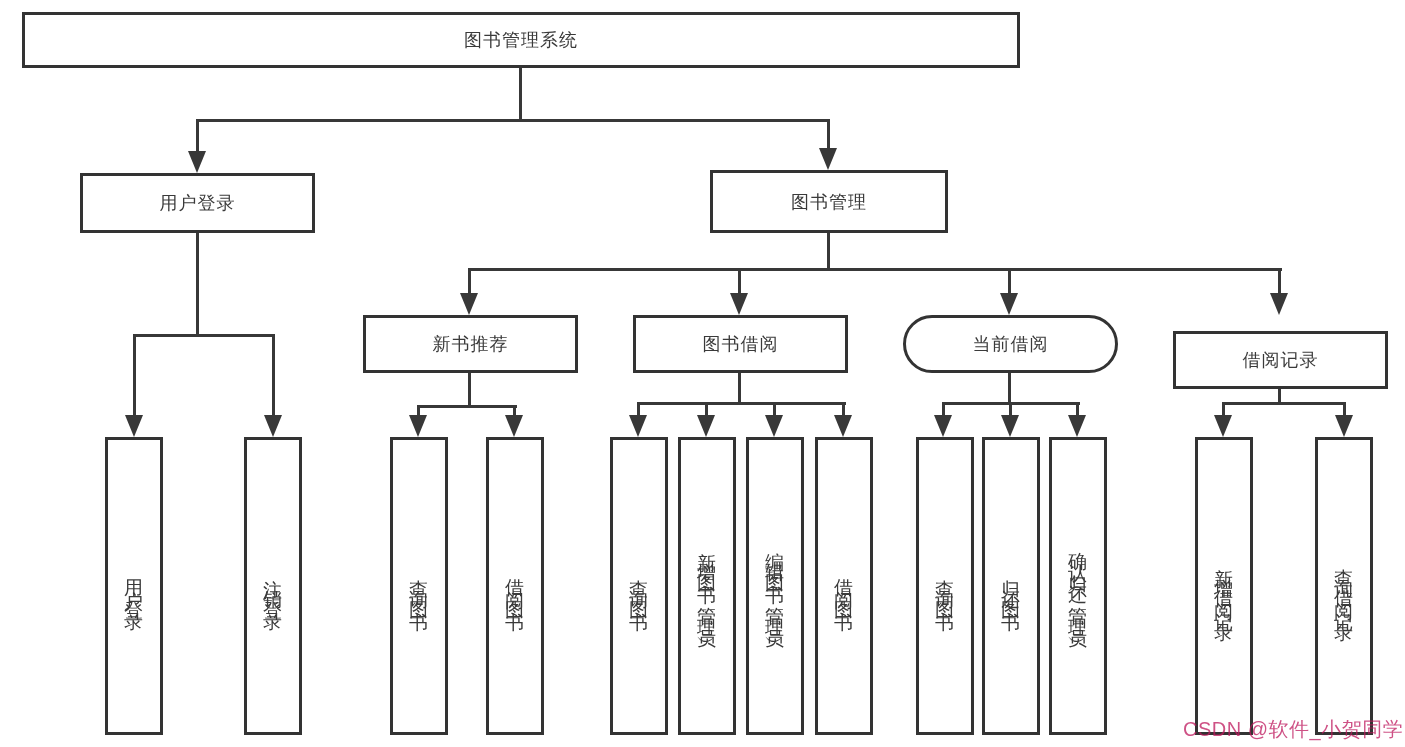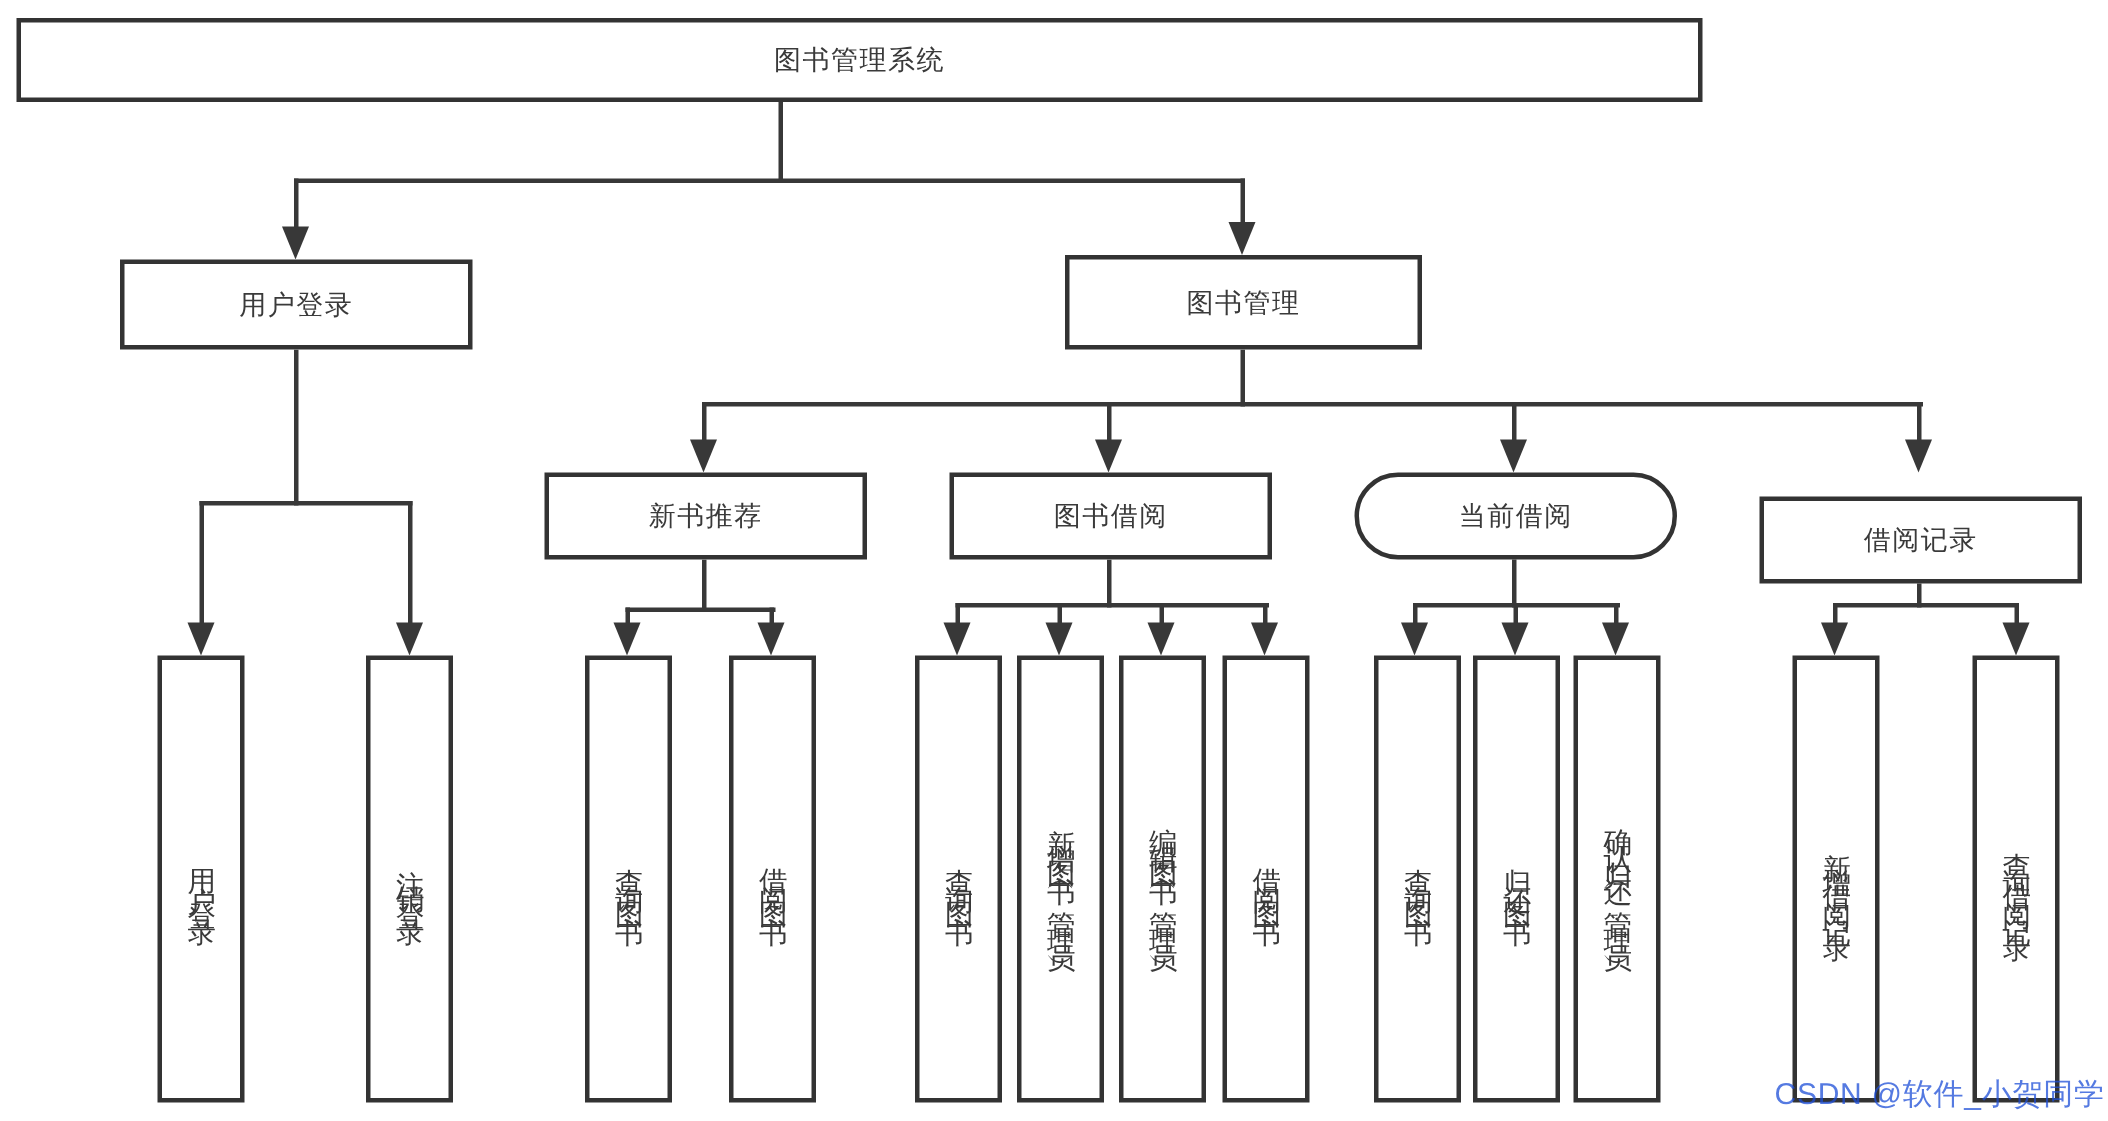--- a/index.html
+++ b/index.html
@@ -34,26 +34,26 @@
   
   .arrow{
     position:absolute;width:0;height:0;z-index:1;
     border-left:9px solid transparent;
     border-right:9px solid transparent;
     border-top:22px solid #383838;
   }
 
   .watermark{
     position:absolute;left:1183px;top:716px;
-    font-size:20px;color:#1d4ed8;opacity:.75;
+    font-size:20px;color:#be185d;opacity:.75;
     white-space:nowrap;z-index:10;letter-spacing:0.5px;
   }
 
   
-  #root-box   {left:11px;  top:12px;  width:1124px; height:56px;text-align:right;}
+  #root-box   {left:22px;  top:12px;  width:998px; height:56px;text-align:right;}
   #b-user     {left:80px;  top:173px; width:235px; height:60px;}
   #b-bookmgmt {left:710px; top:170px; width:238px; height:63px;text-align:center;}
 
   #g-newbook  {left:363px; top:315px; width:215px; height:58px;}
   #g-borrow   {left:633px; top:315px; width:215px; height:58px;}
   #g-current  {left:903px; top:315px; width:215px; height:58px;border-radius:29px;}
   #g-records  {left:1173px;top:331px; width:215px; height:58px;}
 
   .leaf{top:437px;width:58px;height:298px;}
   #l-userlogin {left:105px;}

